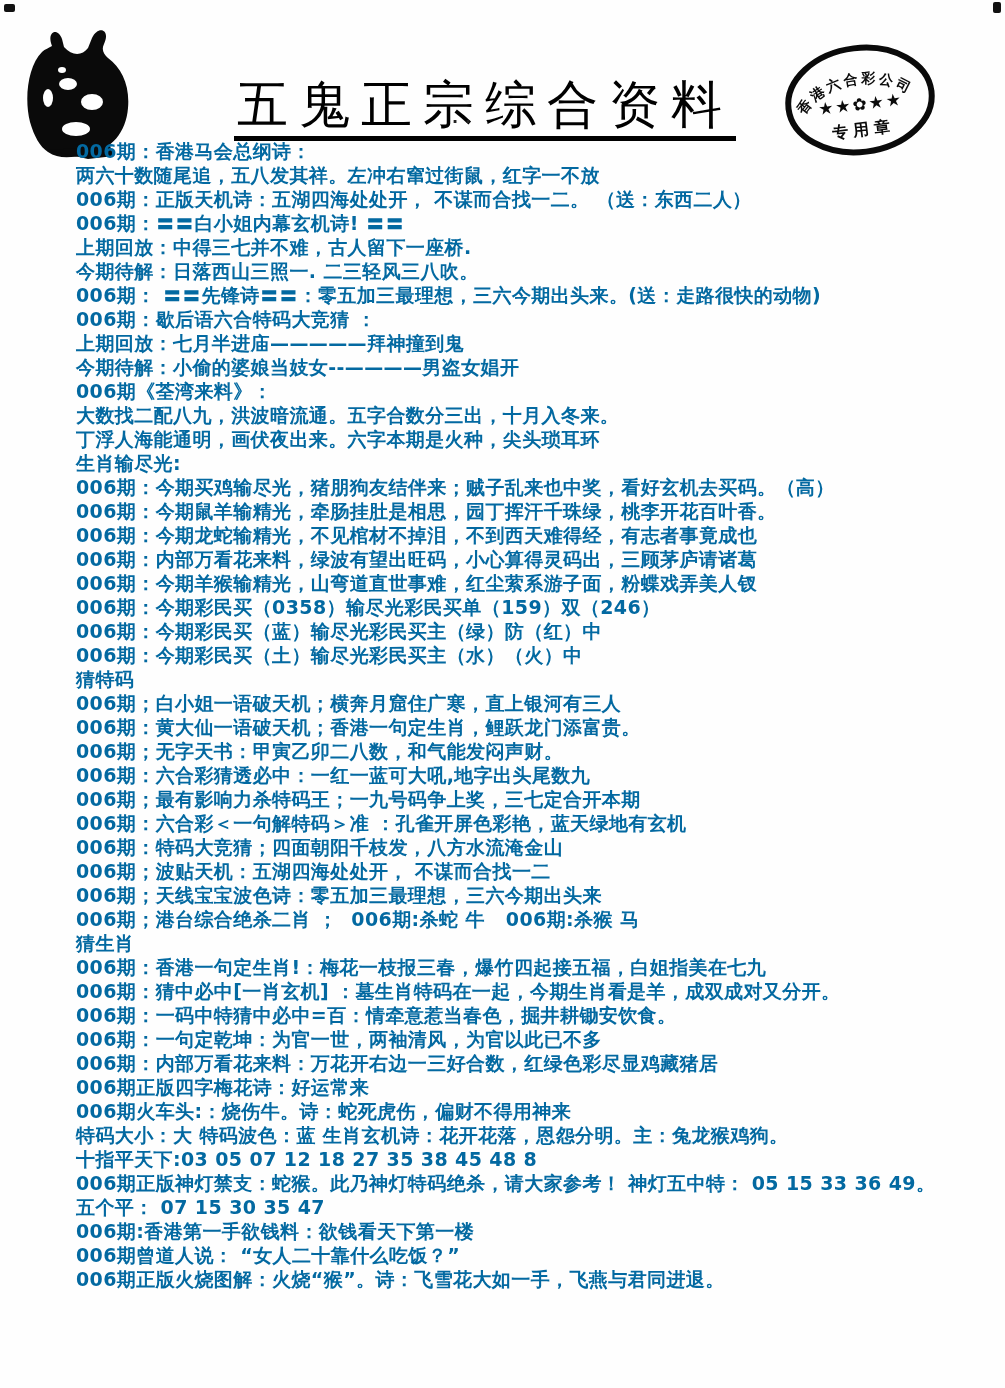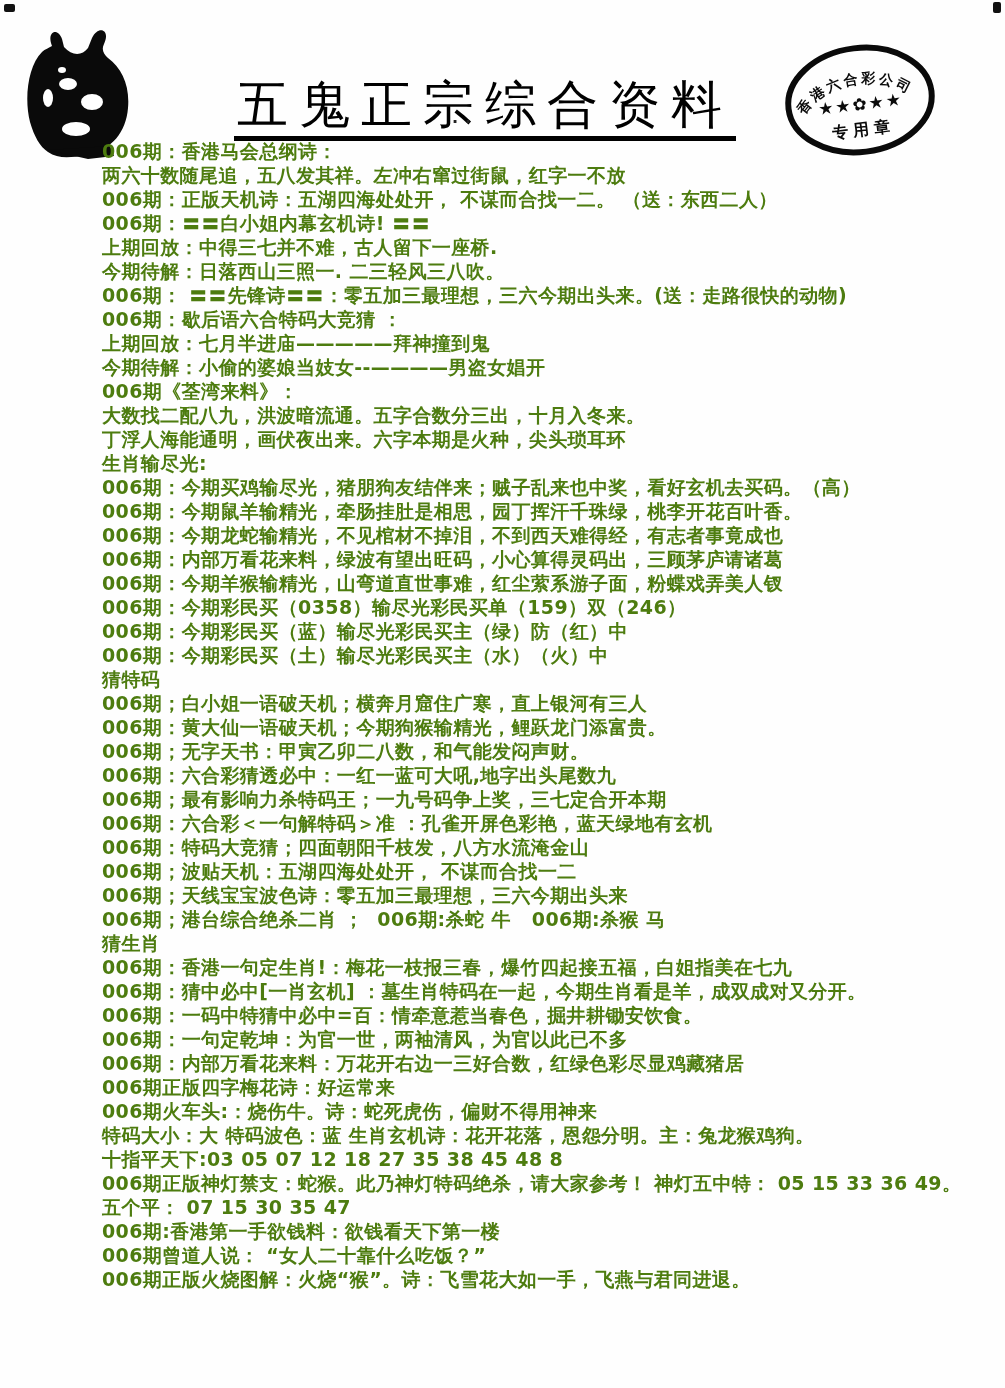--- a/index.html
+++ b/index.html
@@ -35,22 +35,21 @@
   }
   .stamp svg{display:block;width:100%;height:100%;}
 
   .content{
     position:absolute;left:76px;top:139px;right:6px;
   }
   .line{
     white-space:pre;
     height:24px;line-height:24px;
     font-size:19px;font-weight:bold;letter-spacing:0.4px;
-    color:#4d7c0f;
-    margin-left:26px;
+    color:#0369a1;
   }
 </style>
 </head>
 <body>
 
 <div class="page">
 
   <div class="speck tl"></div>
   <div class="speck tr"></div>
 
@@ -97,21 +96,21 @@
       <div class="line">006期：今期买鸡输尽光，猪朋狗友结伴来；贼子乱来也中奖，看好玄机去买码。（高）</div>
       <div class="line">006期：今期鼠羊输精光，牵肠挂肚是相思，园丁挥汗千珠绿，桃李开花百叶香。</div>
       <div class="line">006期：今期龙蛇输精光，不见棺材不掉泪，不到西天难得经，有志者事竟成也</div>
       <div class="line">006期：内部万看花来料，绿波有望出旺码，小心算得灵码出，三顾茅庐请诸葛</div>
       <div class="line">006期：今期羊猴输精光，山弯道直世事难，红尘萦系游子面，粉蝶戏弄美人钗</div>
       <div class="line">006期：今期彩民买（0358）输尽光彩民买单（159）双（246）</div>
       <div class="line">006期：今期彩民买（蓝）输尽光彩民买主（绿）防（红）中</div>
       <div class="line">006期：今期彩民买（土）输尽光彩民买主（水）（火）中</div>
       <div class="line">猜特码</div>
       <div class="line">006期；白小姐一语破天机；横奔月窟住广寒，直上银河有三人</div>
-      <div class="line">006期：黄大仙一语破天机；今期狗猴输精光，鲤跃龙门添富贵。</div>
+      <div class="line">006期：黄大仙一语破天机；香港一句定生肖，鲤跃龙门添富贵。</div>
       <div class="line">006期；无字天书：甲寅乙卯二八数，和气能发闷声财。</div>
       <div class="line">006期：六合彩猜透必中：一红一蓝可大吼,地字出头尾数九</div>
       <div class="line">006期；最有影响力杀特码王；一九号码争上奖，三七定合开本期</div>
       <div class="line">006期：六合彩＜一句解特码＞准 ：孔雀开屏色彩艳，蓝天绿地有玄机</div>
       <div class="line">006期：特码大竞猜；四面朝阳千枝发，八方水流淹金山</div>
       <div class="line">006期；波贴天机：五湖四海处处开， 不谋而合找一二</div>
       <div class="line">006期；天线宝宝波色诗：零五加三最理想，三六今期出头来</div>
       <div class="line">006期；港台综合绝杀二肖 ；  006期:杀蛇 牛   006期:杀猴 马</div>
       <div class="line">猜生肖</div>
       <div class="line">006期：香港一句定生肖!：梅花一枝报三春，爆竹四起接五福，白姐指美在七九</div>

